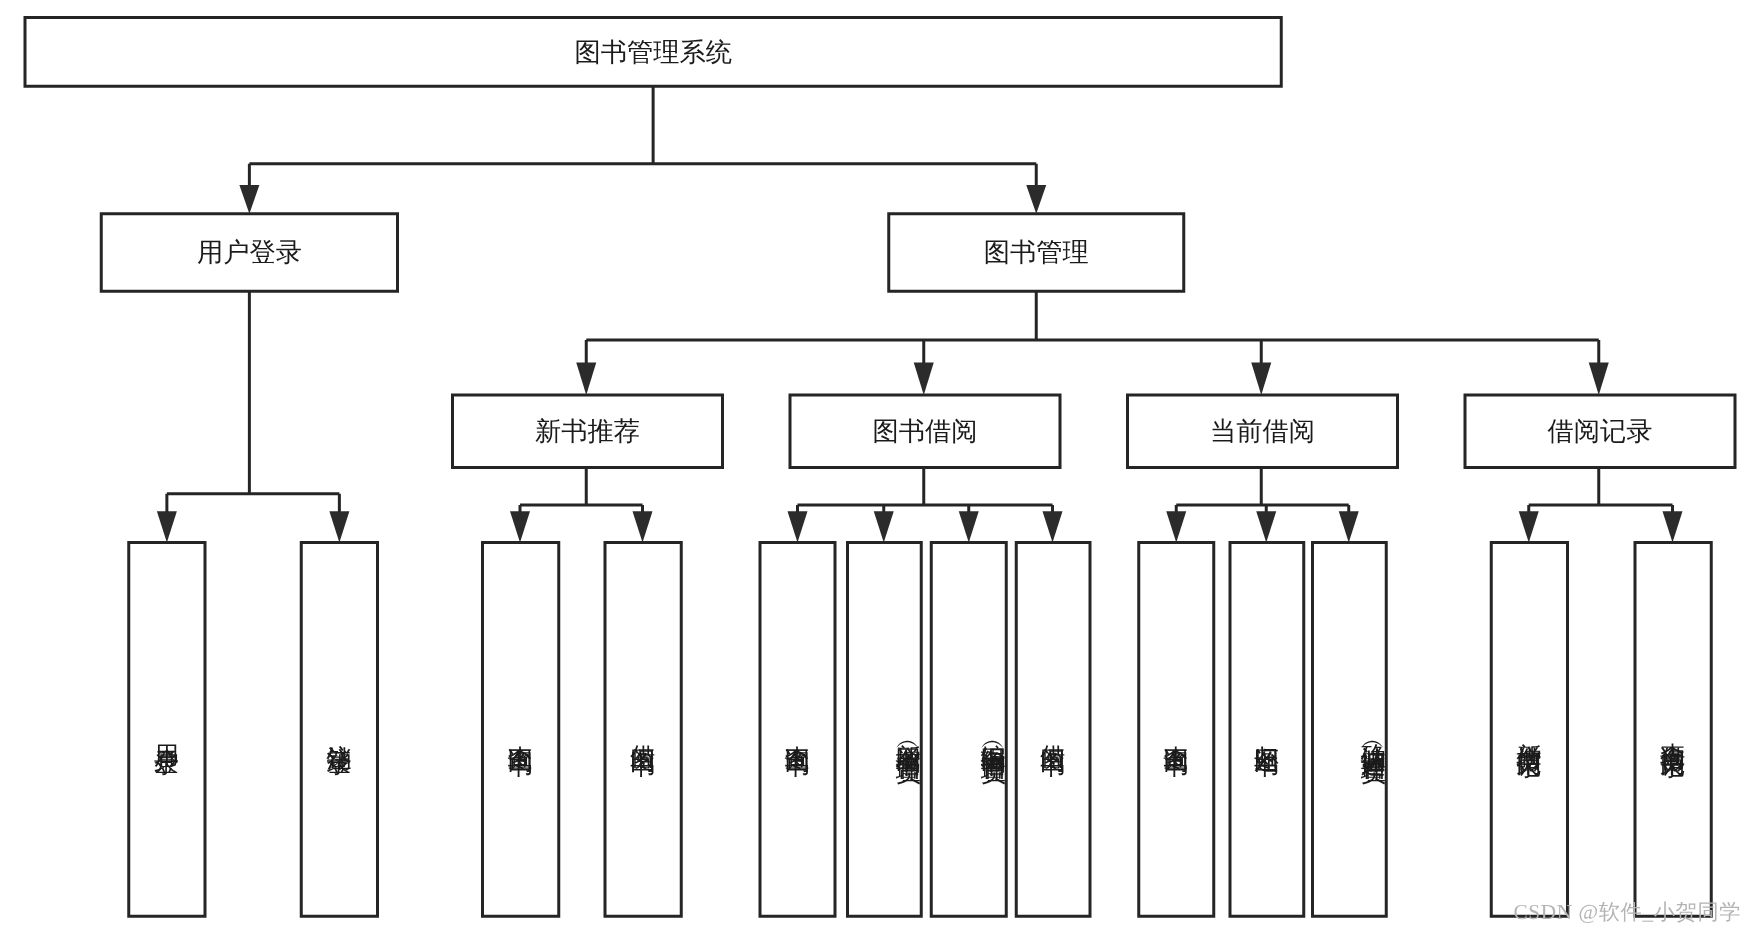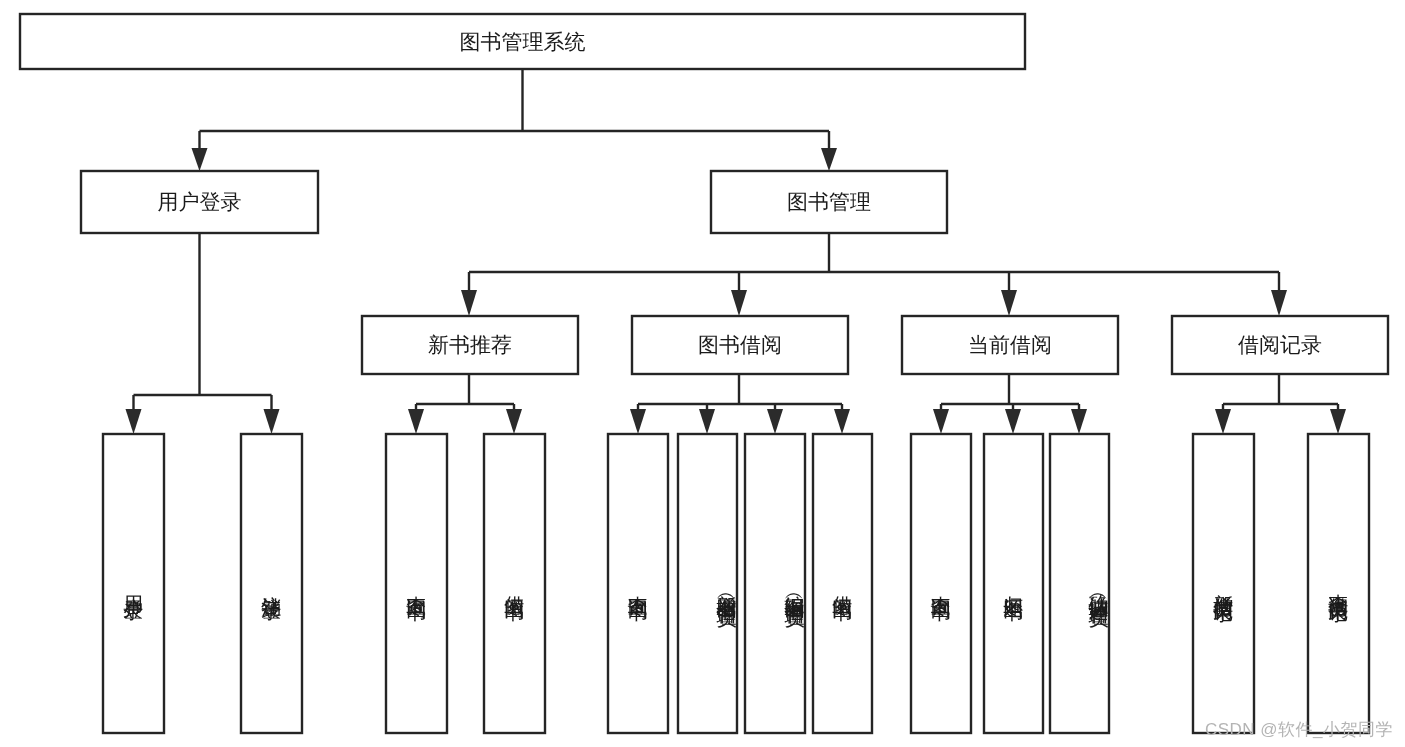--- a/index.html
+++ b/index.html
@@ -61,21 +61,21 @@
     white-space: nowrap;
     display: flex;
     align-items: center;
     justify-content: center;
     pointer-events: none;
   }
   .watermark {
     position: absolute;
     right: 12px;
     bottom: 6px;
-    font-family: Liberation Sans, sans-serif;
+    font-family: Liberation Serif, serif;
     font-size: 17px;
     color: #b4b4b4;
     letter-spacing: 0.5px;
     white-space: nowrap;
   }
 </style>
 </head>
 <body>
 
 <div id="diagram-root">

